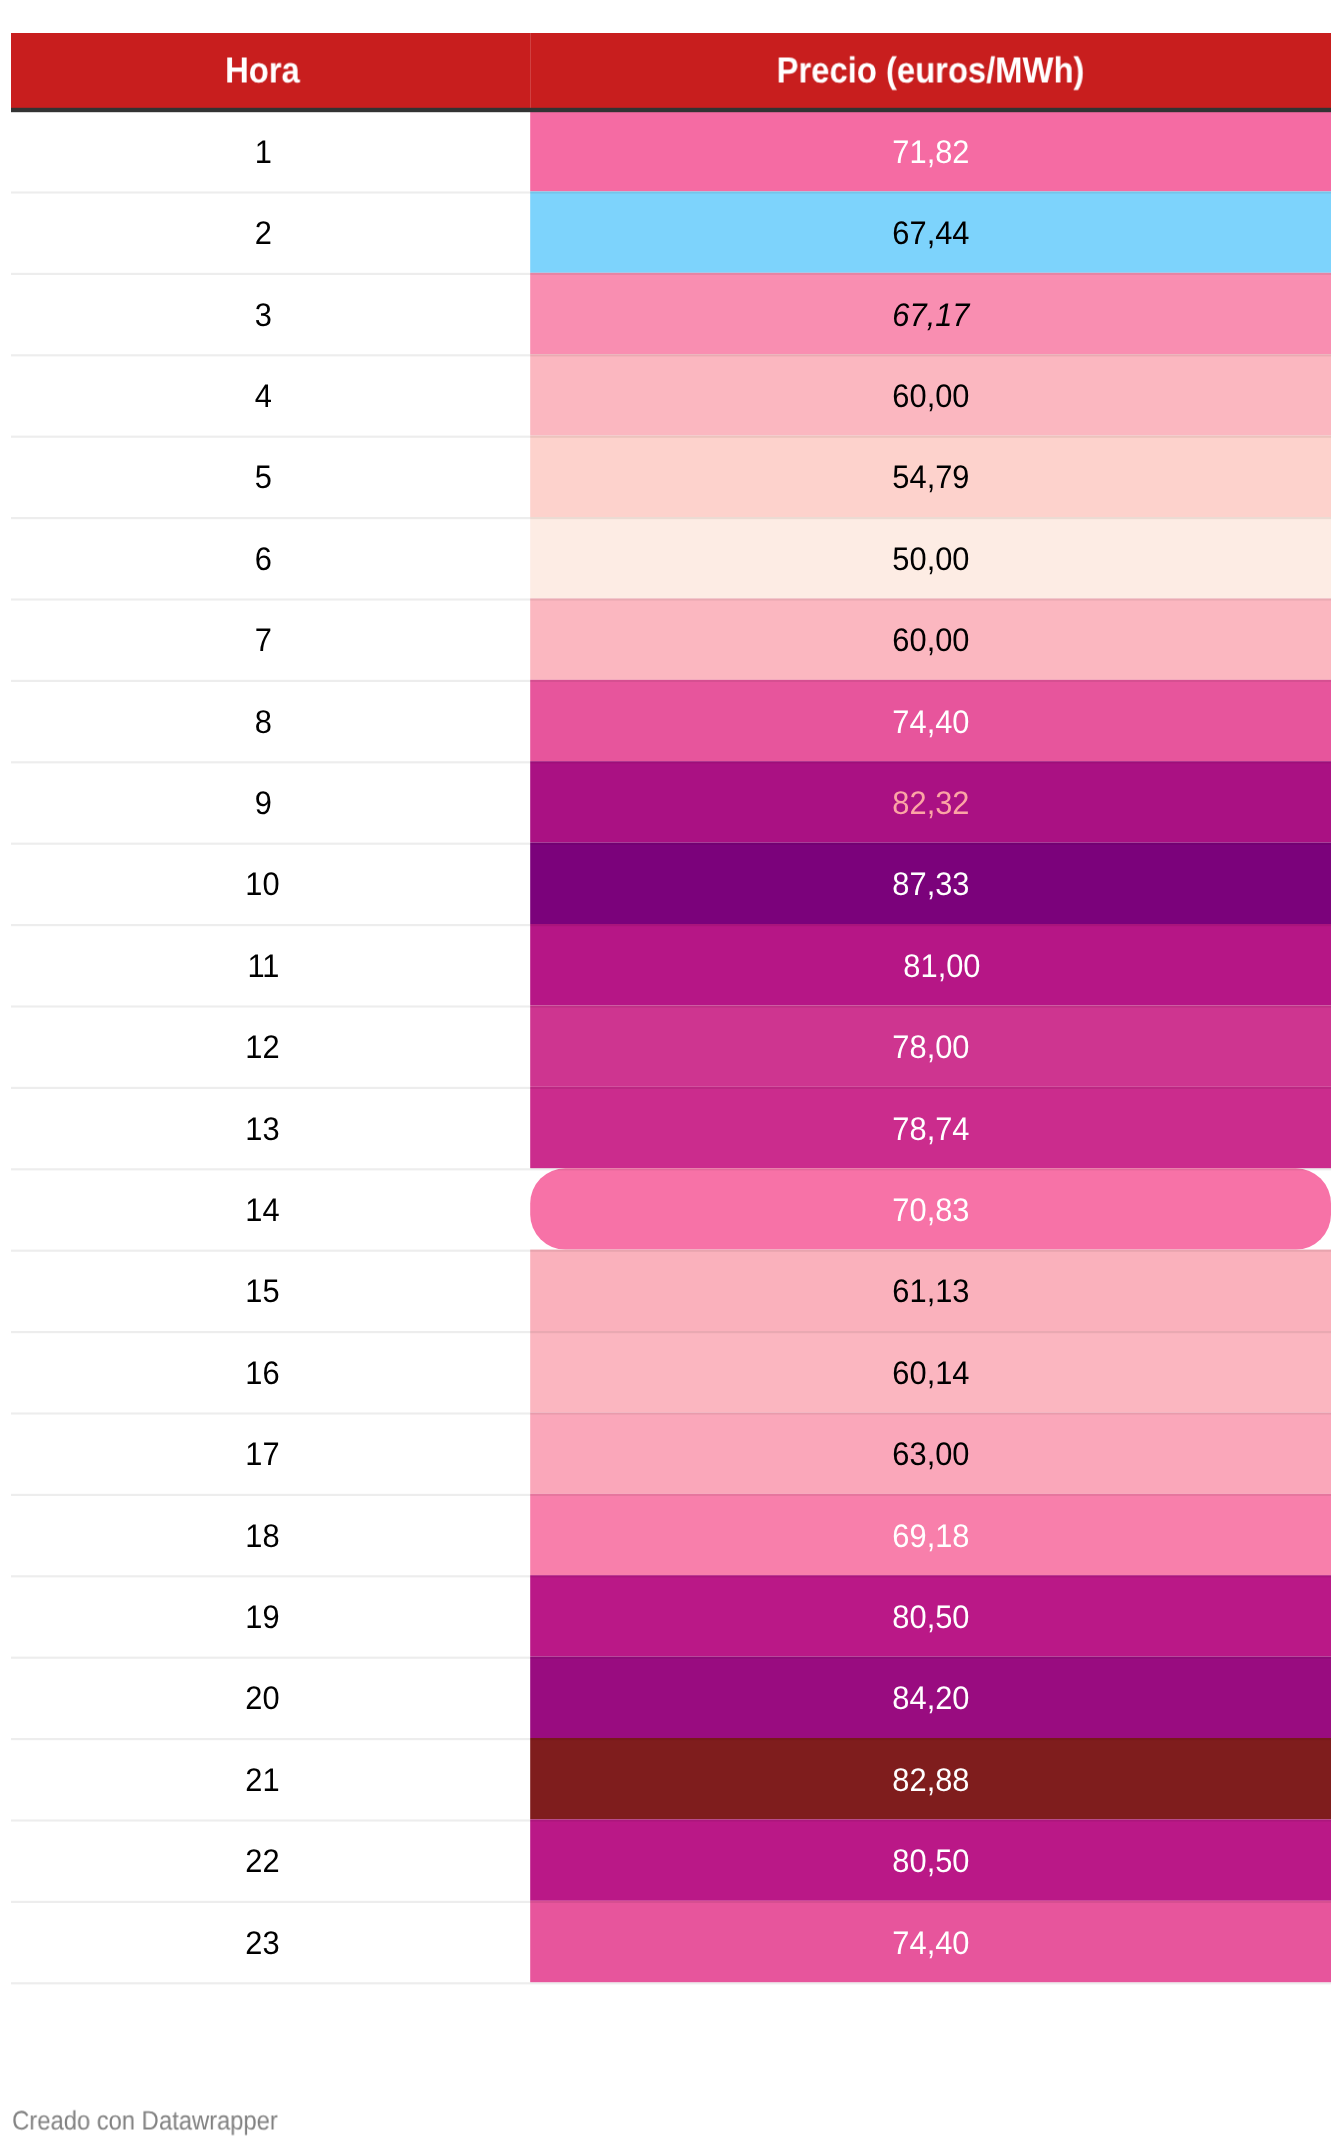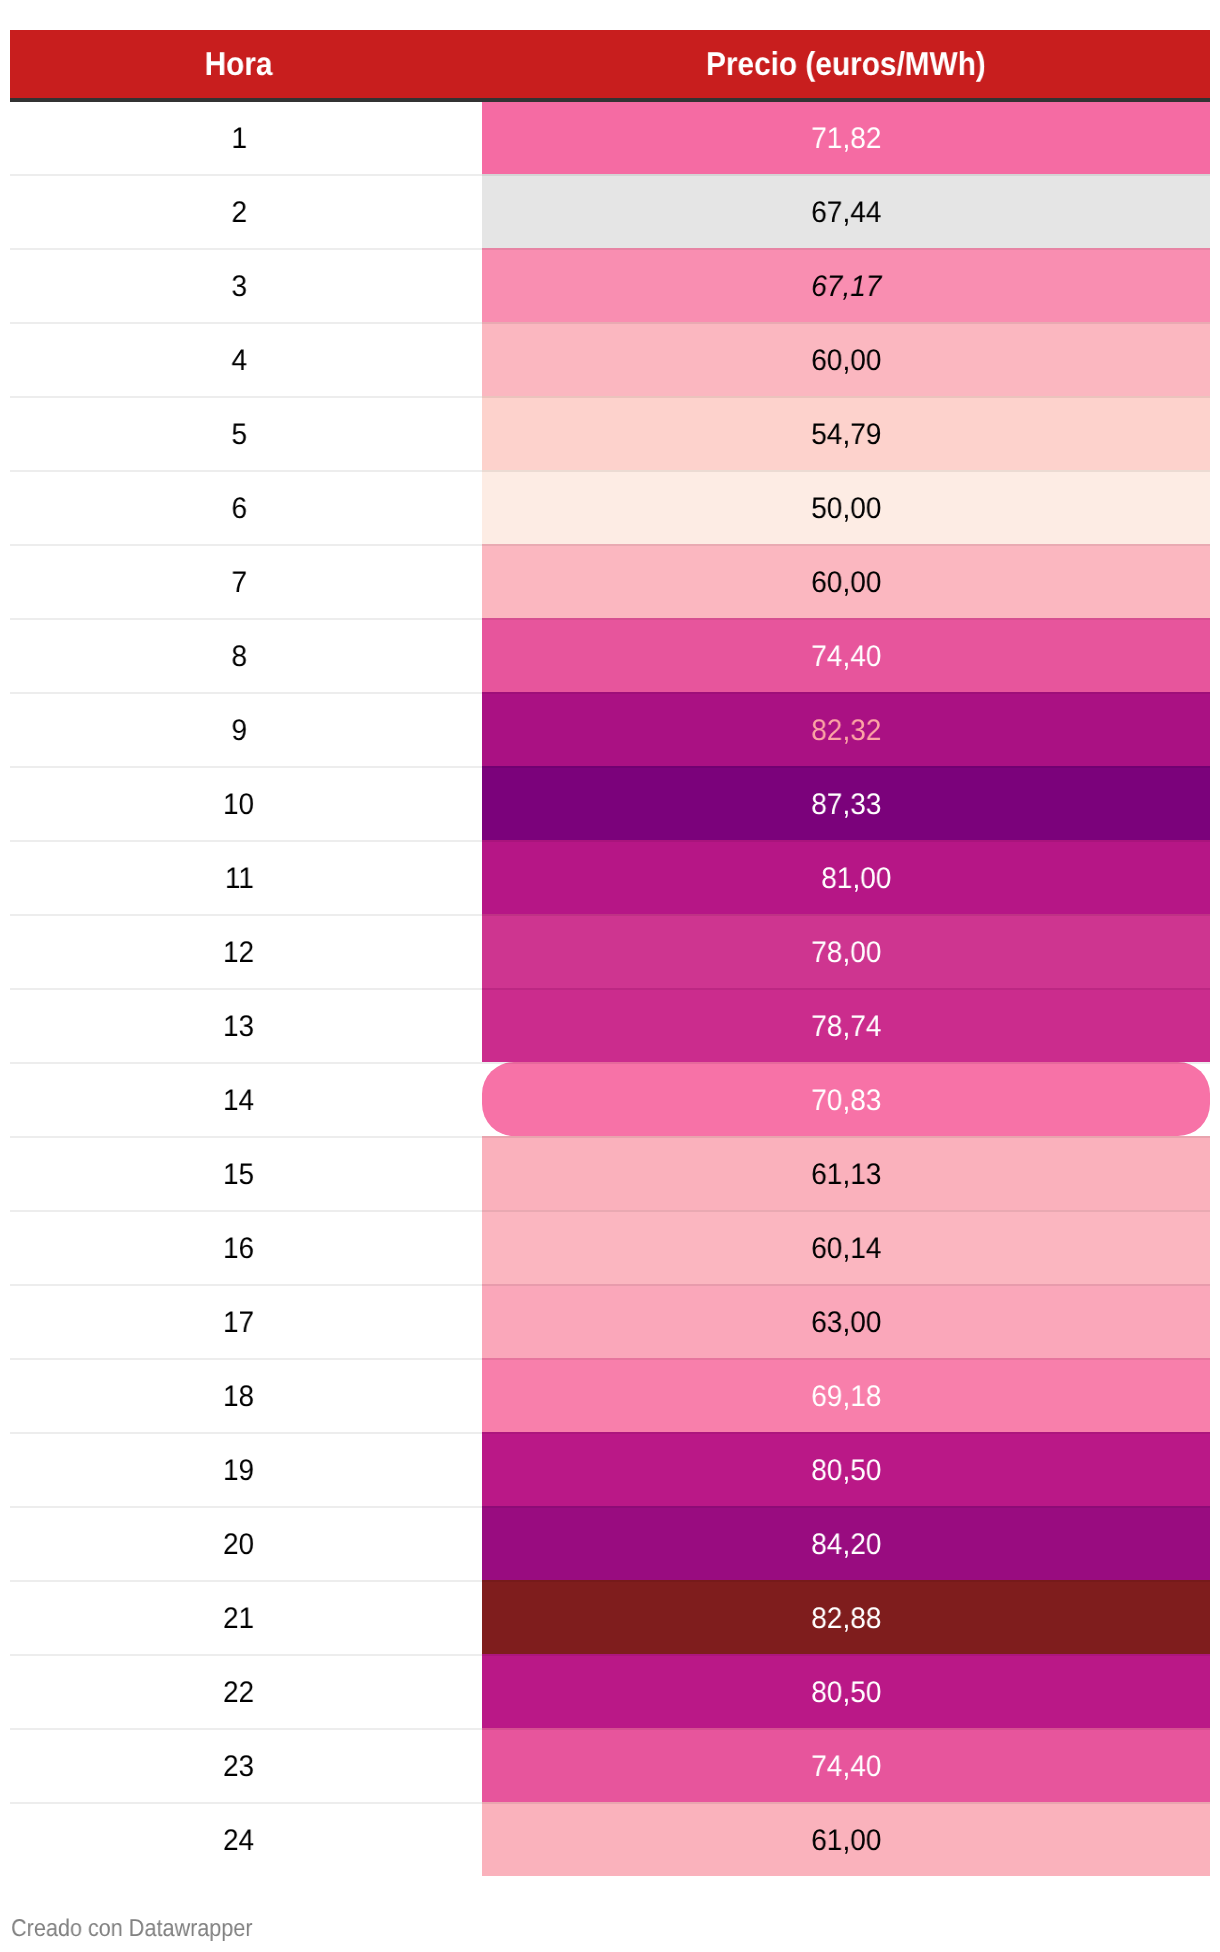--- a/index.html
+++ b/index.html
@@ -130,21 +130,21 @@
           <th><span>Precio (euros/MWh)</span></th>
         </tr>
       </thead>
       <tbody id="tbody">
           <tr>
             <td class="col-hour"><span>1</span></td>
             <td class="col-price" style="background: rgb(245, 107, 163); color: rgb(255, 255, 255);"><span>71,82</span></td>
           </tr>
           <tr>
             <td class="col-hour"><span>2</span></td>
-            <td class="col-price" style="background: #e5e5e5; color: rgb(0, 0, 0);"><span>67,44</span></td>
+            <td class="col-price" style="background: #7dd3fc; color: rgb(0, 0, 0);"><span>67,44</span></td>
           </tr>
           <tr>
             <td class="col-hour"><span>3</span></td>
             <td class="col-price" style="background: rgb(249, 142, 177); color: rgb(0, 0, 0); font-style: italic;"><span>67,17</span></td>
           </tr>
           <tr>
             <td class="col-hour"><span>4</span></td>
             <td class="col-price" style="background: rgb(251, 183, 192); color: rgb(0, 0, 0);"><span>60,00</span></td>
           </tr>
           <tr>
@@ -215,24 +215,20 @@
             <td class="col-hour"><span>21</span></td>
             <td class="col-price" style="background: #7f1d1d; color: rgb(255, 255, 255);"><span>82,88</span></td>
           </tr>
           <tr>
             <td class="col-hour"><span>22</span></td>
             <td class="col-price" style="background: rgb(186, 24, 135); color: rgb(255, 255, 255);"><span>80,50</span></td>
           </tr>
           <tr>
             <td class="col-hour"><span>23</span></td>
             <td class="col-price" style="background: rgb(231, 85, 156); color: rgb(255, 255, 255);"><span>74,40</span></td>
-          </tr>
-          <tr>
-            <td class="col-hour"><span>24</span></td>
-            <td class="col-price" style="background: rgb(250, 178, 188); color: rgb(0, 0, 0);"><span>61,00</span></td>
           </tr>
         </tbody>
     </table>
   </div>
   <div class="hdr-underline"></div>
   <div class="row-separators" id="seps">
       <i style="top: 74px;"></i>
       <i style="top: 148px;"></i>
       <i style="top: 222px;"></i>
       <i style="top: 296px;"></i>

